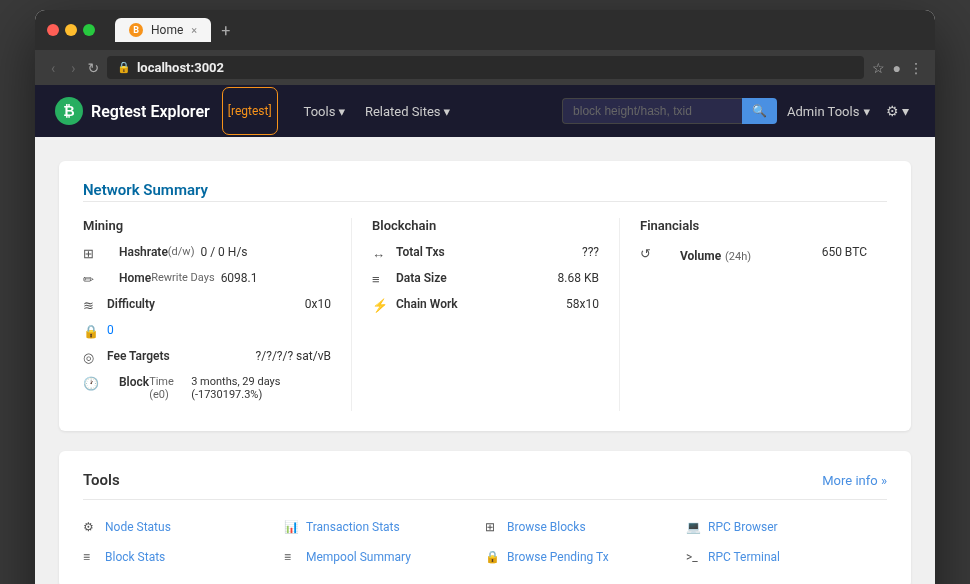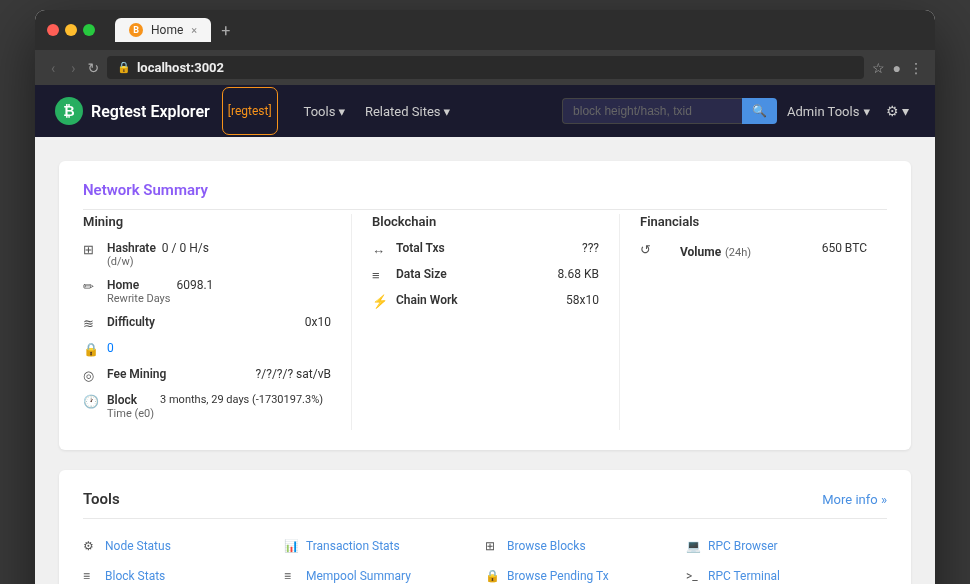--- a/index.html
+++ b/index.html
@@ -215,23 +215,23 @@
     .card {
       background: white;
       border-radius: 6px;
       padding: 20px 24px;
       margin-bottom: 20px;
       box-shadow: 0 1px 3px rgba(0,0,0,0.08);
     }
     .card-title {
       font-size: 15px;
       font-weight: 600;
-      color: #8b5cf6;
-      margin-bottom: 4px;
-      padding-bottom: 10px;
+      color: #0369a1;
+      margin-bottom: 16px;
+      padding-bottom: 2px;
       border-bottom: 1px solid #e8e8e8;
     }
     .summary-grid {
       display: grid;
       grid-template-columns: 1fr 1fr 1fr;
       gap: 0;
     }
     .summary-col {
       padding-right: 20px;
     }
@@ -263,21 +263,22 @@
       color: #333;
       flex: 1;
     }
     .stat-value {
       font-size: 12px;
       color: #333;
     }
     .stat-value.blue { color: #007bff; }
     .stat-label-block {
       display: flex;
-      flex-direction: column;
+      flex-direction: row;
+      margin-left: 12px;
     }
     .stat-label-main {
       font-size: 12px;
       font-weight: 600;
       color: #333;
     }
     .stat-label-sub {
       font-size: 11px;
       color: #666;
     }
@@ -420,21 +421,21 @@
             <span class="stat-value">0x10</span>
           </div>
 
           <div class="stat-row">
             <span class="stat-icon">🔒</span>
             <span class="stat-value blue">0</span>
           </div>
 
           <div class="stat-row">
             <span class="stat-icon">◎</span>
-            <span class="stat-label stat-label-main">Fee Mining</span>
+            <span class="stat-label stat-label-main">Fee Targets</span>
             <span class="stat-value">?/?/?/? sat/vB</span>
           </div>
 
           <div class="stat-row">
             <span class="stat-icon">🕐</span>
             <div class="stat-label-block">
               <span class="stat-label-main">Block</span>
               <span class="stat-label-sub">Time (e0)</span>
             </div>
             <span class="stat-value" style="font-size:11px;">3 months, 29 days (-1730197.3%)</span>

